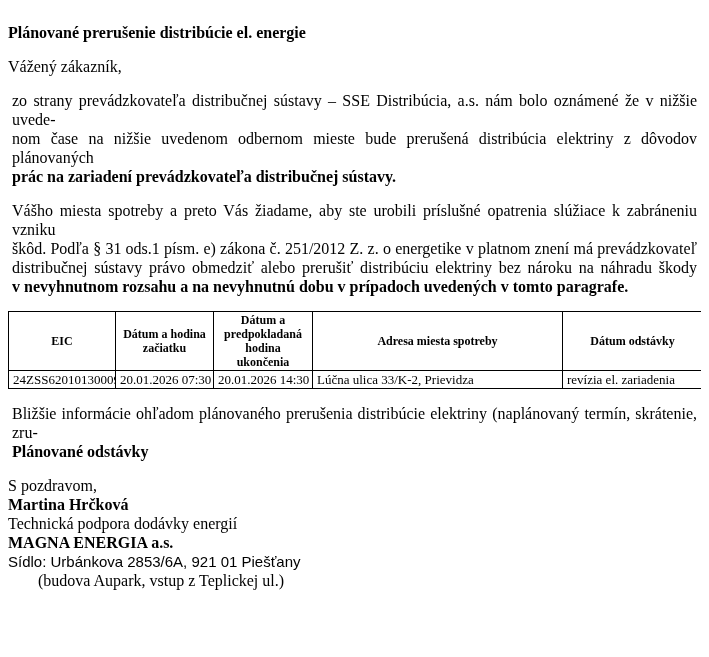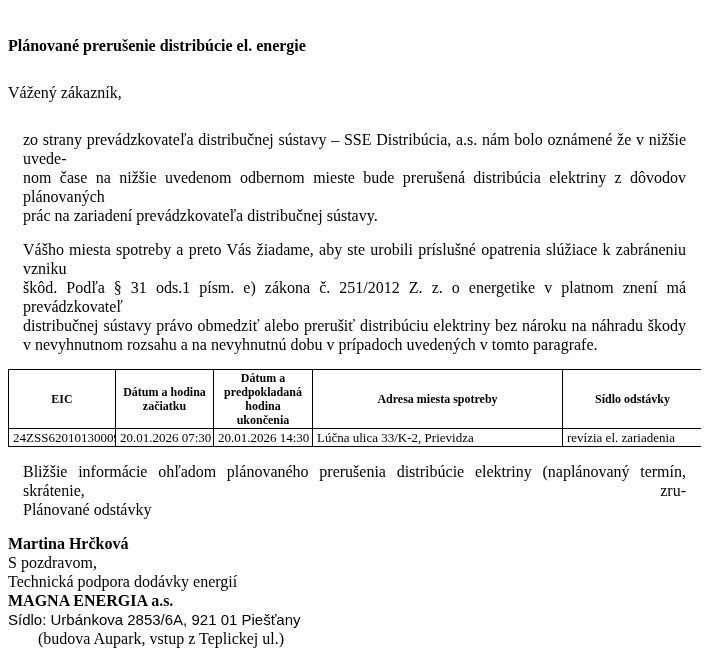--- a/index.html
+++ b/index.html
@@ -6,24 +6,24 @@
   html, body { background: #ffffff; }
   body {
     margin: 8px;
     width: 693px;
     color: #000000;
     font-family: "Liberation Serif", "DejaVu Serif", serif;
     font-size: 16px;
     line-height: 19px;
   }
   .b { font-weight: bold; }
-  p.block { margin: 28px 0; }
-  .para { margin: 15px 15px; }
+  p.block { margin: 15px 0; }
+  .para { margin: 15px 4px; }
   .jl { text-align: justify; text-align-last: justify; }
-  .jl.last { text-align-last: left; }
+  .jl.last { text-align-last: left; font-weight: bold; }
   a.link {
     color: #0000EE;
     text-decoration: underline;
     cursor: pointer;
   }
   table.outage {
     border-collapse: collapse;
     table-layout: fixed;
     width: 694px;
     margin: 0;
@@ -86,43 +86,43 @@
       <col style="width:99px">
       <col style="width:250px">
       <col style="width:140px">
     </colgroup>
     <thead>
       <tr>
         <th>EIC</th>
         <th>Dátum a hodina začiatku</th>
         <th>Dátum a predpokladaná hodina ukončenia</th>
         <th>Adresa miesta spotreby</th>
-        <th>Sídlo odstávky</th>
+        <th>Dátum odstávky</th>
       </tr>
     </thead>
     <tbody>
       <tr>
         <td>24ZSS62010130009</td>
         <td>20.01.2026 07:30</td>
         <td>20.01.2026 14:30</td>
         <td>Lúčna ulica 33/K-2, Prievidza</td>
         <td>revízia el. zariadenia</td>
       </tr>
     </tbody>
   </table>
 
   <div class="para">
     <div class="jl">Bližšie informácie ohľadom plánovaného prerušenia distribúcie elektriny (naplánovaný termín, skrátenie, zru-</div>
     <div class="jl last">Plánované odstávky</div>
   </div>
 
 
   <div class="signature">
+    <div class="sig-line">S pozdravom,</div>
     <div class="sig-line b">Martina Hrčková</div>
-    <div class="sig-line">S pozdravom,</div>
     <div class="sig-line">Technická podpora dodávky energií</div>
     <div class="sig-line b">MAGNA ENERGIA a.s.</div>
     <div class="sig-line sans">Sídlo: Urbánkova 2853/6A, 921 01 Piešťany</div>
     <div class="sig-line indent">(budova Aupark, vstup z Teplickej ul.)</div>
 
   </div>
 
 </div>
 
 </body></html>

